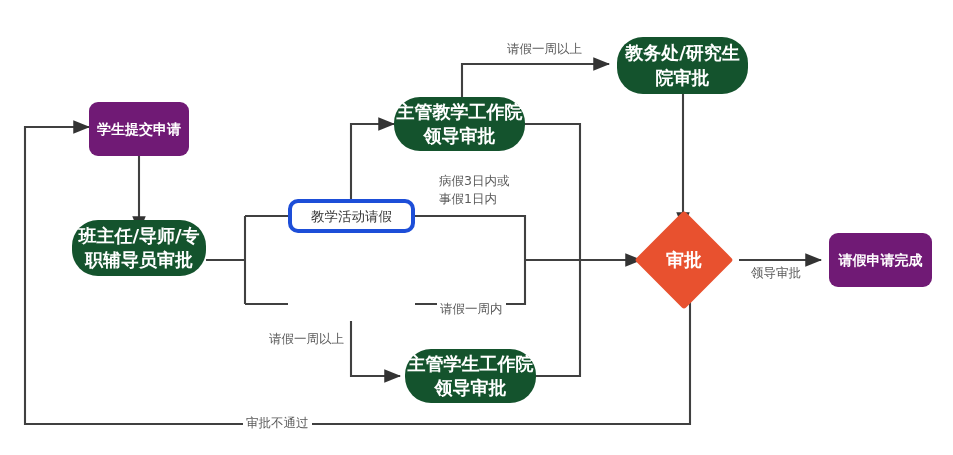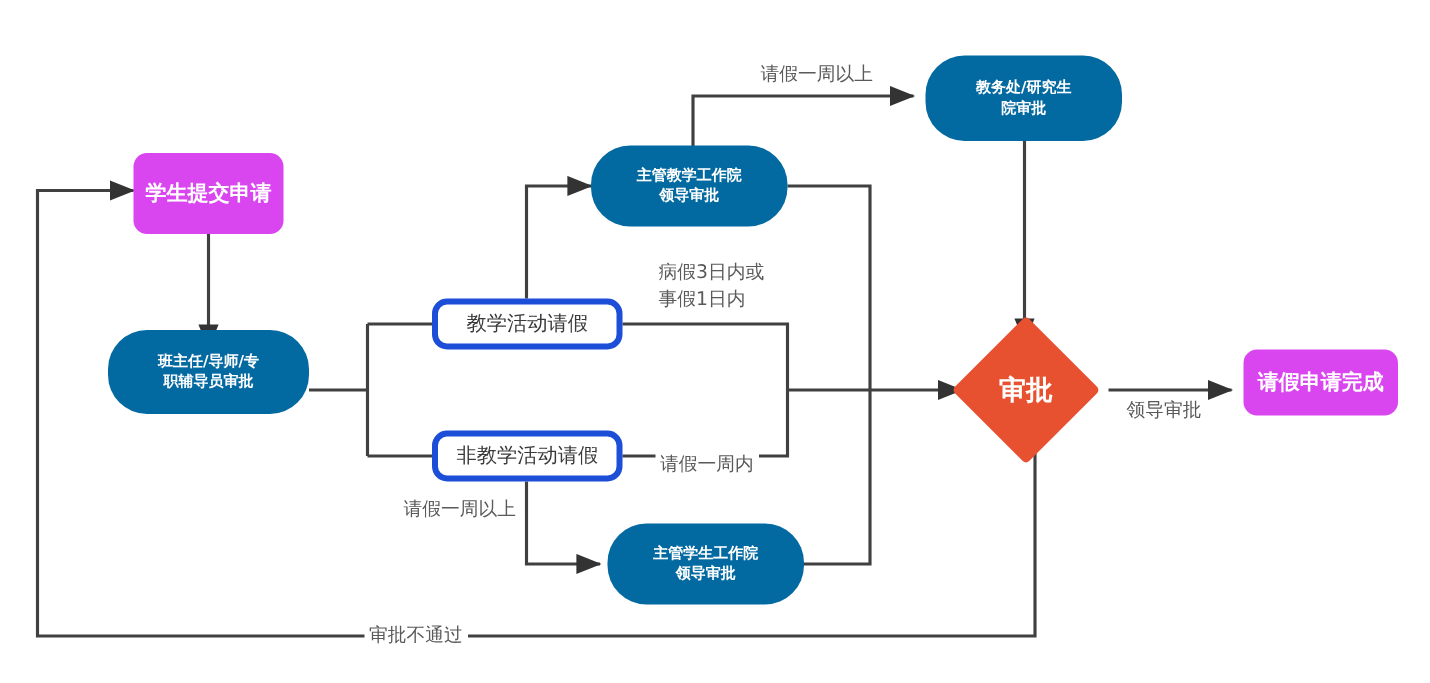--- a/index.html
+++ b/index.html
@@ -7,22 +7,22 @@
     font-family:"DejaVu Sans","Liberation Sans",sans-serif;
     width:953px;height:455px;position:relative;overflow:hidden;
   }
   #canvas{position:absolute;left:0;top:0;width:953px;height:455px;}
   svg.edges{position:absolute;left:0;top:0;width:953px;height:455px;pointer-events:none;}
 
   .node{position:absolute;box-sizing:border-box;display:flex;align-items:center;
         justify-content:center;text-align:center;line-height:1.35;}
   .node span{display:block;white-space:pre-line;}
 
-  .n-green{background:#d946ef;color:#ffffff;border-radius:9px;font-size:14px;font-weight:bold;}
-  .n-blue{background:#0369a1;color:#ffffff;border-radius:26px;font-size:10px;font-weight:bold;}
+  .n-green{background:#701a75;color:#ffffff;border-radius:9px;font-size:14px;font-weight:bold;}
+  .n-blue{background:#14532d;color:#ffffff;border-radius:26px;font-size:18px;font-weight:bold;}
   .n-white{background:#ffffff;color:#3a3a3a;border:4px solid #1d4ed8;border-radius:10px;font-size:13.5px;}
 
   .n-diamond{position:absolute;}
   .n-diamond .dshape{position:absolute;left:0;top:0;width:100%;height:100%;
       background:#E8512F;transform:rotate(45deg);border-radius:3px;}
   .n-diamond .dlabel{position:absolute;left:0;top:0;width:100%;height:100%;
       display:flex;align-items:center;justify-content:center;color:#ffffff;
       font-size:18px;font-weight:bold;z-index:2;}
 
   .edge-label{position:absolute;color:#5a5a5a;font-size:12.5px;line-height:1.45;
@@ -78,23 +78,20 @@
 
   <div class="node n-blue" style="left:72px;top:220px;width:134px;height:56px;">
     <span>班主任/导师/专
 职辅导员审批</span>
   </div>
 
   <div class="node n-white" style="left:288px;top:199px;width:127px;height:34px;">
     <span>教学活动请假</span>
   </div>
 
-  <div class="node n-white" style="left:288px;top:287px;width:127px;height:34px;">
-    <span>非教学活动请假</span>
-  </div>
 
   <div class="node n-blue" style="left:394px;top:97px;width:131px;height:54px;">
     <span>主管教学工作院
 领导审批</span>
   </div>
 
   <div class="node n-blue" style="left:617px;top:37px;width:131px;height:57px;">
     <span>教务处/研究生
 院审批</span>
   </div>
@@ -102,21 +99,21 @@
   <div class="node n-blue" style="left:405px;top:349px;width:131px;height:54px;">
     <span>主管学生工作院
 领导审批</span>
   </div>
 
   <div class="n-diamond" style="left:649px;top:225px;width:70px;height:70px;">
     <div class="dshape"></div>
     <div class="dlabel">审批</div>
   </div>
 
-  <div class="node n-green" style="left:829px;top:233px;width:103px;height:44px;">
+  <div class="node n-green" style="left:829px;top:233px;width:103px;height:54px;">
     <span>请假申请完成</span>
   </div>
 
 
   <div class="edge-label" style="left:436px;top:172px;text-align:left;">病假3日内或
 事假1日内</div>
 
   <div class="edge-label" style="left:504px;top:40px;text-align:center;">请假一周以上</div>
 
   <div class="edge-label" style="left:437px;top:300px;text-align:left;">请假一周内</div>

